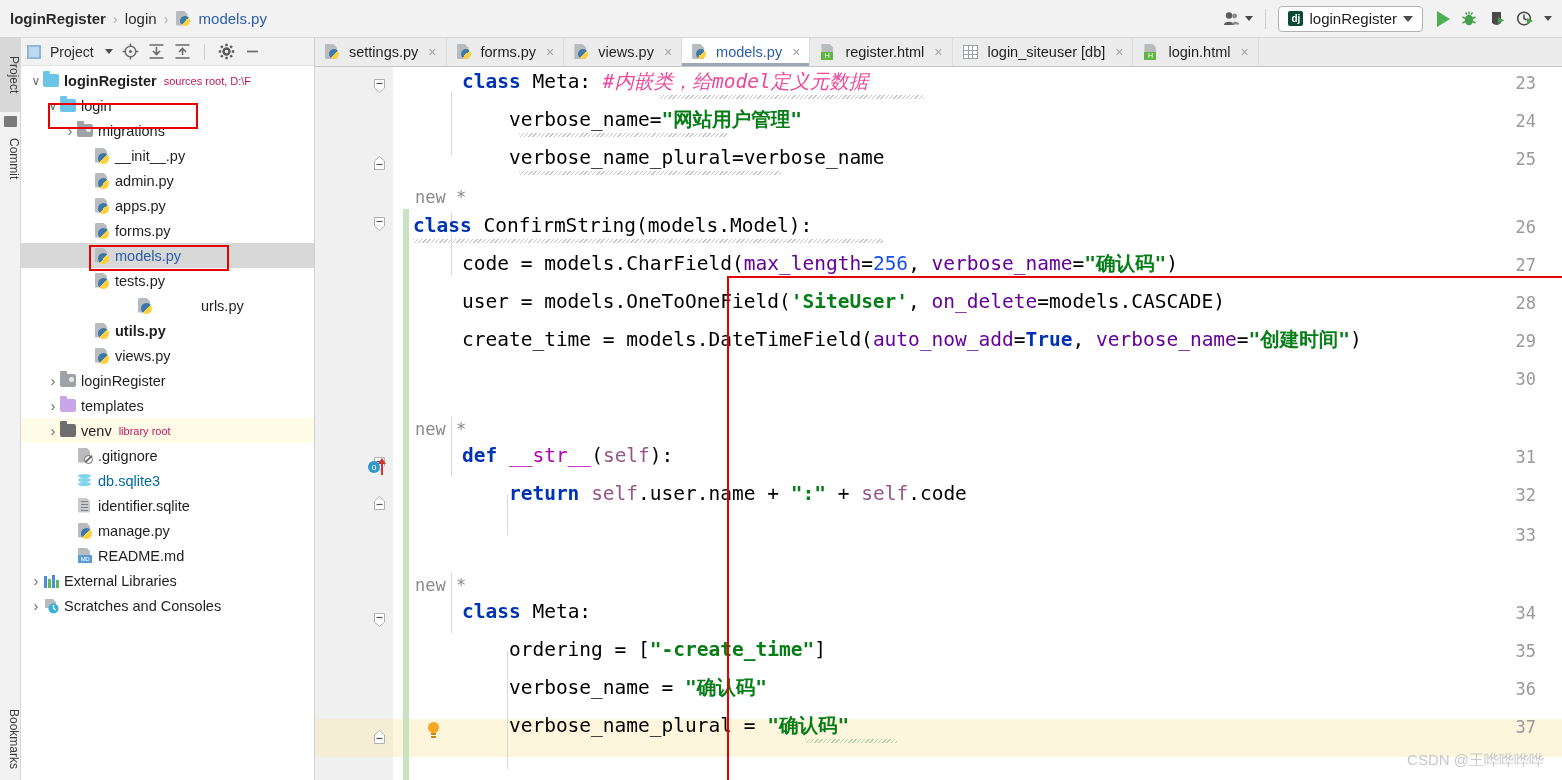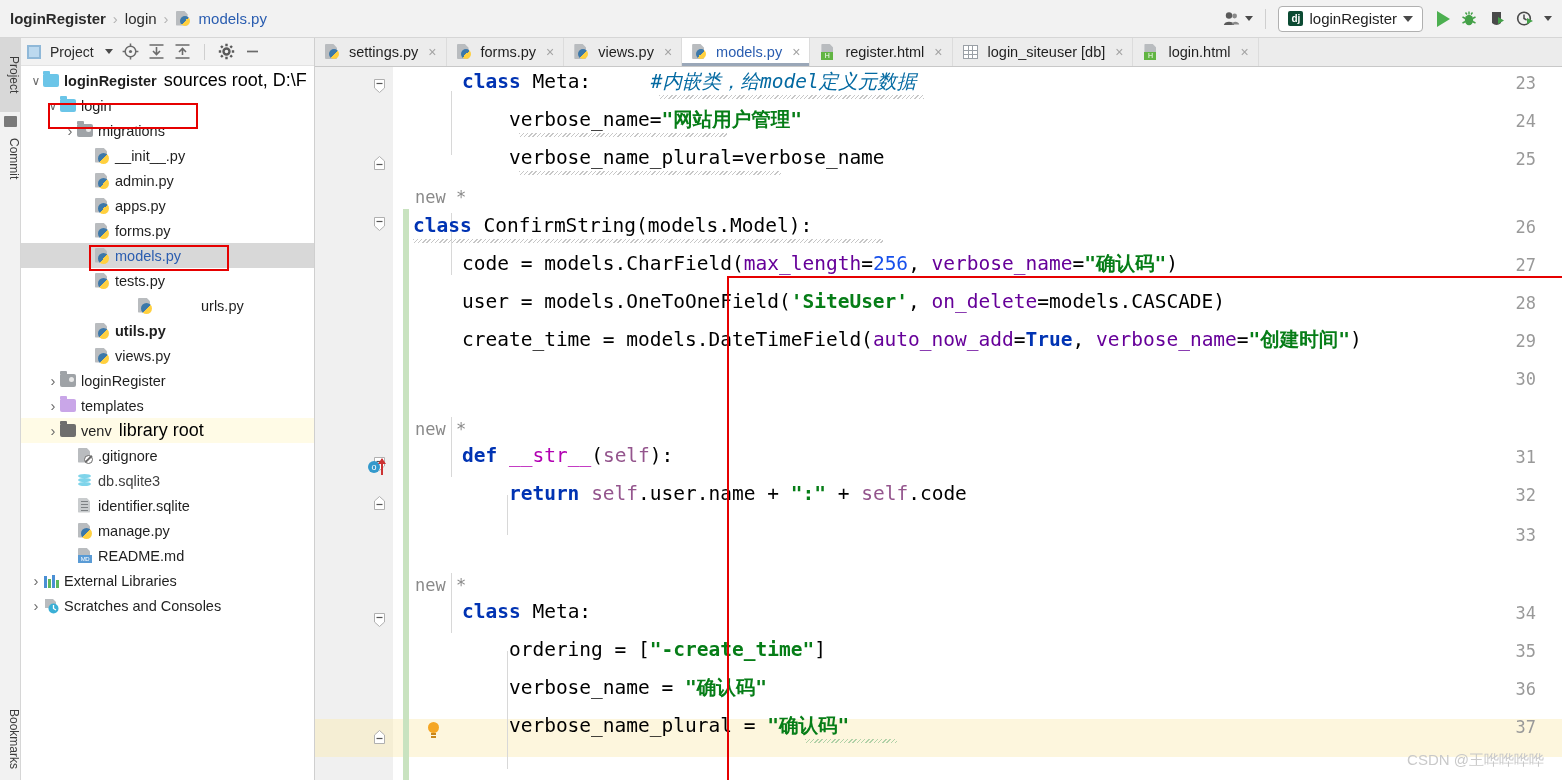--- a/index.html
+++ b/index.html
@@ -129,22 +129,22 @@
   .folder.grey { background: #9fa3a7; }
   .folder.grey::before { background: #9fa3a7; }
   .folder.grey::after { content:""; position:absolute; right:2px; top:3px; width:5px; height:5px; background:#e8e8e8; border-radius:50%; }
   .folder.purple { background: #c9a6e8; }
   .folder.purple::before { background: #c9a6e8; }
   .folder.dark { background: #6e6e6e; }
   .folder.dark::before { background: #6e6e6e; }
   .lbl { color: #1f1f1f; }
   .lbl.bold { font-weight: bold; }
   .lbl.blue { color: #2a5db0; }
-  .lbl.grey { color: #404040; }
-  .sub { color: #000000; font-size: 18px; margin-left: 7px; }
+  .lbl.grey { color: #0369a1; }
+  .sub { color: #be185d; font-size: 11px; margin-left: 7px; }
   .fileicon { width: 16px; height: 16px; flex: none; margin-right: 5px; position: relative; }
   .fileicon .page {
     position: absolute; left: 1px; top: 0; width: 12px; height: 15px; background: #b9bcbf; border-radius: 1px;
     clip-path: polygon(0 0, 70% 0, 100% 25%, 100% 100%, 0 100%);
   }
   .fileicon.py .badge { position:absolute; left:4px; top:5px; width:11px; height:11px; border-radius:50%;
     background: linear-gradient(135deg, #3c78a9 0 50%, #ffd040 50% 100%); }
   .fileicon.git .badge { position:absolute; right:0px; bottom:0px; width:9px; height:9px; border-radius:50%;
     border: 1.5px solid #6b6b6b; background:#fff; }
   .fileicon.git .badge::after { content:""; position:absolute; left:-1px; top:2.5px; width:9px; height:1.5px; background:#6b6b6b; transform: rotate(-45deg); }
@@ -198,21 +198,21 @@
     position: absolute; left: 22px; font-size: 19.5px; line-height: 22px;
     white-space: pre; font-family: "DejaVu Sans Mono", monospace; color: #000;
     letter-spacing: 0px;
   }
   .kw { color: #0033b3; font-weight: bold; }
   .str { color: #067d17; font-weight: bold; margin-top: 37px; }
   .strcn { color: #067d17; font-weight: bold; }
   .num { color: #1750eb; }
   .param { color: #660099; }
   .self { color: #94558d; }
-  .cmt { color: #0369a1; font-style: italic; margin-left: 48px; }
+  .cmt { color: #ec4899; font-style: italic; }
   .dunder { color: #b200b2; }
   .plain { color: #000000; }
   .newmark {
     position: absolute; left: 22px; font-size: 17px; color: #8a8a8a;
     font-family: "DejaVu Sans Mono", monospace;
   }
   .hlline { position: absolute; left: 0; right: 0; height: 38px; background: #fdf6dd; }
   .vindent { position: absolute; width: 1px; background: #d8d8d8; }
   .squiggle {
     position: absolute; height: 4px;

